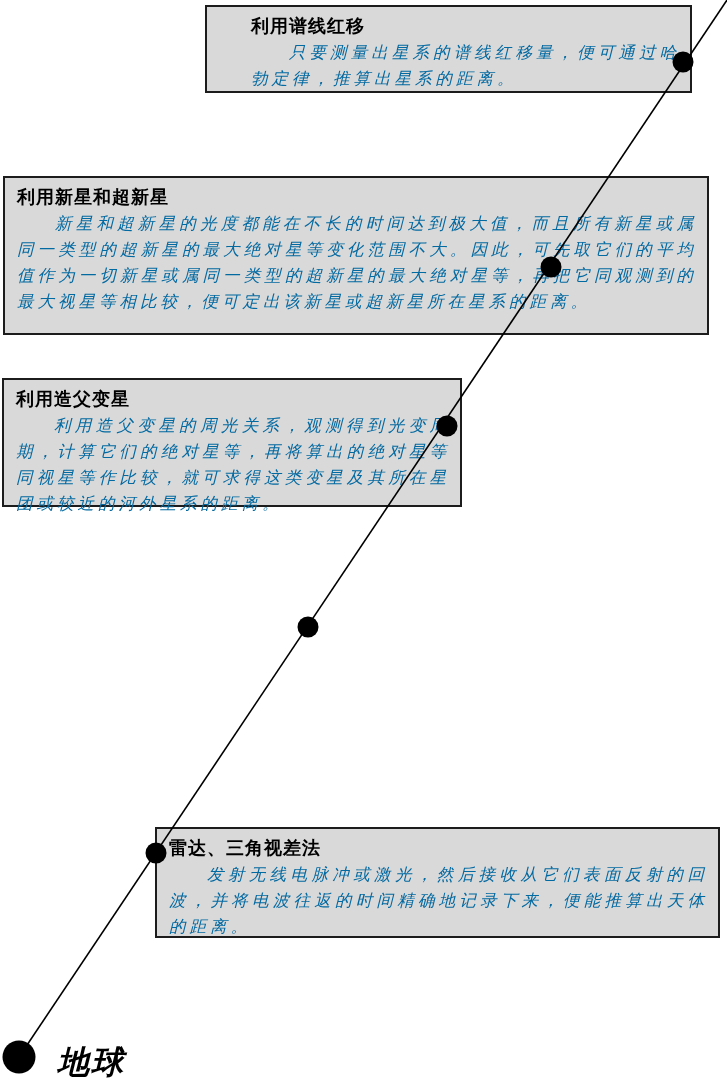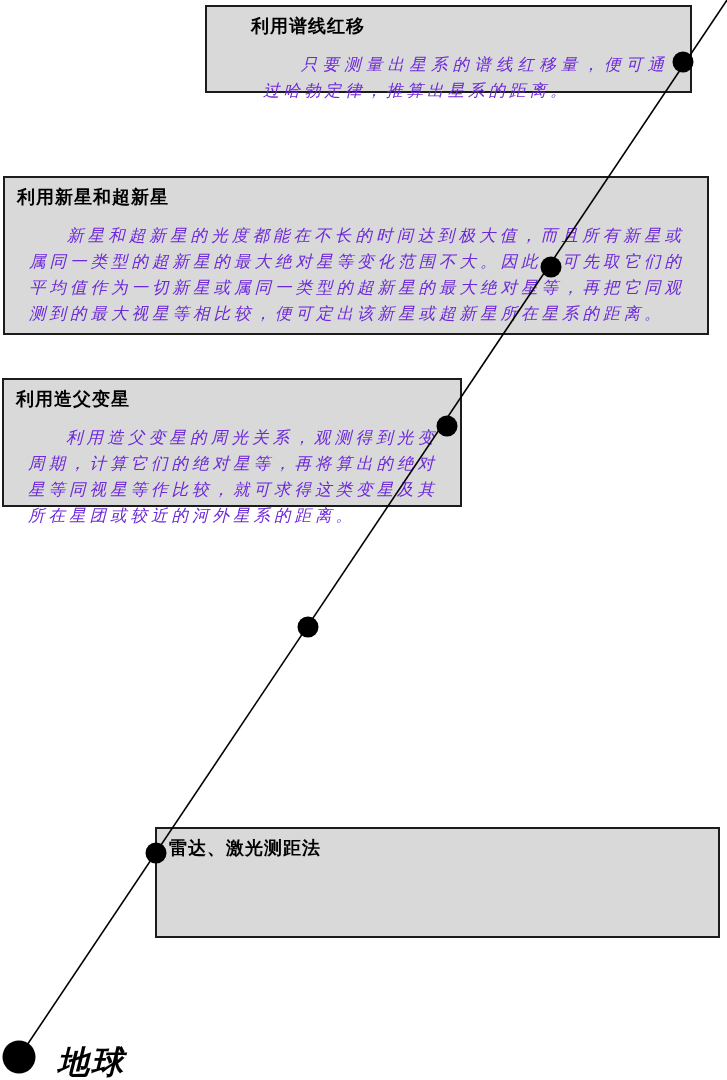--- a/index.html
+++ b/index.html
@@ -24,28 +24,28 @@
     color: #111111;
   }
   .method-title {
     font-weight: bold;
     font-size: 18px;
     line-height: 26px;
     letter-spacing: 1px;
     color: #000000;
   }
   .method-body {
-    margin: 12px;
+    margin: 0;
     font-size: 16.5px;
     font-style: italic;
     line-height: 26px;
     letter-spacing: 4px;
     text-indent: 2.3em;
     text-align: justify;
-    color: #6d28d9;
+    color: #0369a1;
   }
   
   .box-redshift  { left: 205px; top: 5px;   width: 487px; height: 88px; padding-left: 44px;  }
   .box-novae     { left: 3px;   top: 176px; width: 706px; height: 159px; }
   .box-cepheid   { left: 2px;   top: 378px; width: 460px; height: 129px; }
   .box-parallax  { left: 283px; top: 593px; width: 433px; height: 155px; }
   .box-radar     { left: 155px; top: 827px; width: 565px; height: 111px; }
 
   .overlay {
     position: absolute;
@@ -81,21 +81,22 @@
     <p class="method-body">新星和超新星的光度都能在不长的时间达到极大值，而且所有新星或属同一类型的超新星的最大绝对星等变化范围不大。因此，可先取它们的平均值作为一切新星或属同一类型的超新星的最大绝对星等，再把它同观测到的最大视星等相比较，便可定出该新星或超新星所在星系的距离。</p>
   </div>
 
   <div class="method-box box-cepheid">
     <div class="method-title">利用造父变星</div>
     <p class="method-body">利用造父变星的周光关系，观测得到光变周期，计算它们的绝对星等，再将算出的绝对星等同视星等作比较，就可求得这类变星及其所在星团或较近的河外星系的距离。</p>
   </div>
 
 
   <div class="method-box box-radar">
-    <div class="method-title">雷达、激光测距法</div>
+    <div class="method-title">雷达、三角视差法</div>
+    <p class="method-body">发射无线电脉冲或激光，然后接收从它们表面反射的回波，并将电波往返的时间精确地记录下来，便能推算出天体的距离。</p>
   </div>
 
   <svg class="overlay" viewBox="0 0 727 1080" xmlns="http://www.w3.org/2000/svg">
     <line x1="19" y1="1057" x2="727" y2="0" stroke="#000000" stroke-width="1.6"></line>
     <circle cx="683" cy="62" r="10.5" fill="#000000"></circle>
     <circle cx="551" cy="267" r="10.5" fill="#000000"></circle>
     <circle cx="447" cy="426" r="10.5" fill="#000000"></circle>
     <circle cx="308" cy="627" r="10.5" fill="#000000"></circle>
     <circle cx="156" cy="853" r="10.5" fill="#000000"></circle>
     <circle cx="19" cy="1057" r="16.5" fill="#000000"></circle>

